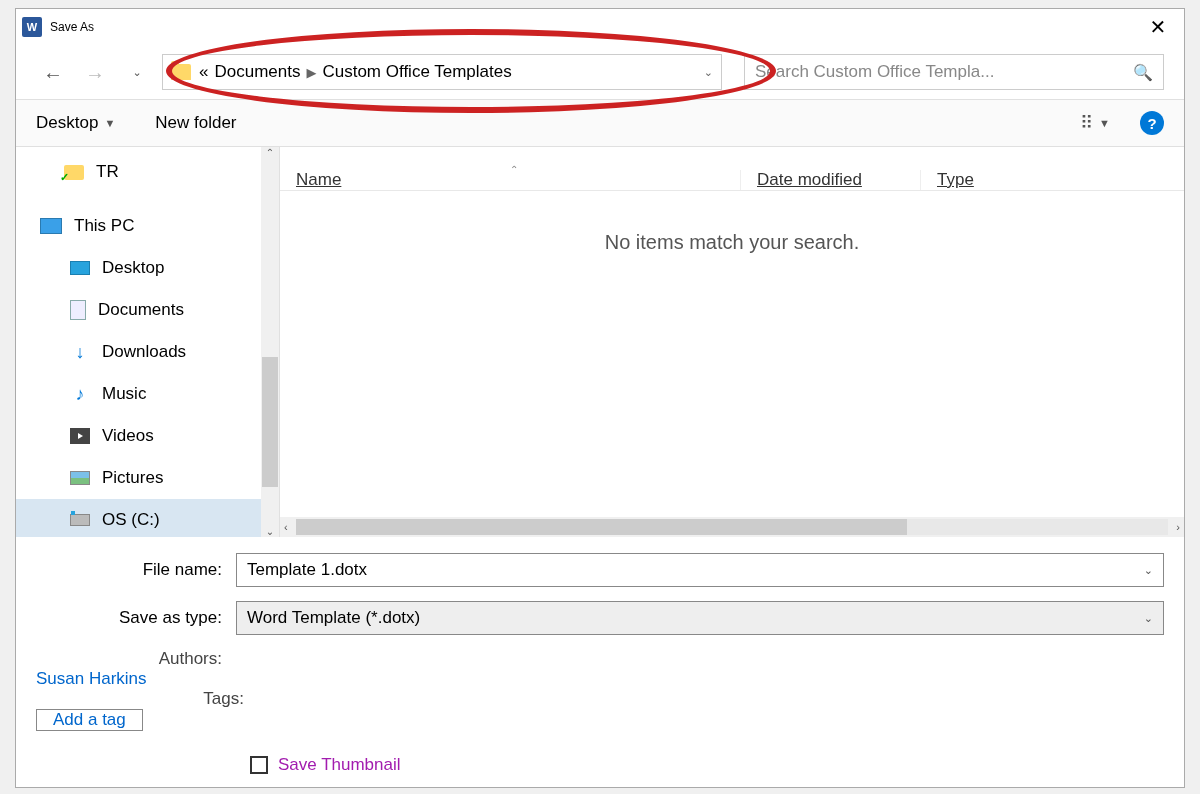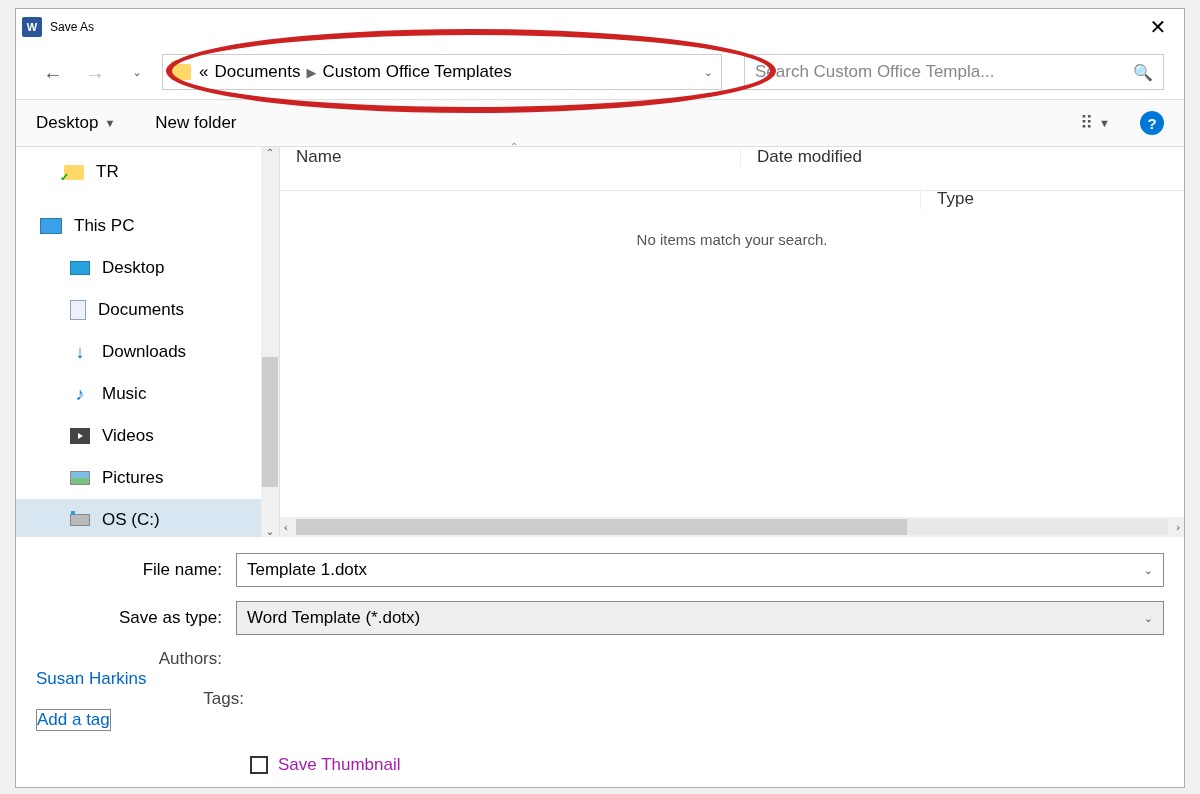--- a/index.html
+++ b/index.html
@@ -42,41 +42,41 @@
 .ic-desktop { width: 20px; height: 14px; background: #27a3dd; border: 1px solid #1a7fb0; }
 .ic-doc { width: 16px; height: 20px; border: 1px solid #8aa; background: #eef; }
 .ic-down { color: #0078d7; font-size: 18px; font-weight: bold; }
 .ic-music { color: #0078d7; font-size: 18px; }
 .ic-pic { width: 20px; height: 14px; background: linear-gradient(#7bc0e8 50%, #7ac080 50%); border: 1px solid #888; }
 .ic-vid { width: 20px; height: 16px; background: #444; display:flex; align-items:center; justify-content:center;}
 .ic-vid::after{content:""; width:0; height:0; border-left:5px solid #fff; border-top:3px solid transparent; border-bottom:3px solid transparent;}
 .ic-drive { width: 20px; height: 12px; background: #bbb; border: 1px solid #888; position: relative;}
 .ic-drive::before{content:""; position:absolute; top:-4px; left:0; width:4px; height:4px; background:#27a3dd;}
 .content { flex: 1; display: flex; flex-direction: column; }
-.col-headers { height: 44px; display: flex; align-items: flex-start; border-bottom: 1px solid #e8e8e8; font-size: 17px; color: #333; }
+.col-headers { height: 44px; display: flex; align-items: flex-end; border-bottom: 1px solid #e8e8e8; font-size: 17px; color: #333; text-decoration: underline; }
 .col-headers .col { padding: 0 16px; }
 .col-name { flex: 0 0 460px; position: relative; }
 .col-name .sort { position: absolute; left: 50%; top: -6px; font-size: 10px; color: #888;}
 .col-date { flex: 0 0 180px; border-left: 1px solid #eee; }
 .col-type { flex: 1; border-left: 1px solid #eee; margin-top: 42px; }
-.empty-msg { text-align: center; font-size: 15px; color: #555; margin-top: 40px; }
+.empty-msg { text-align: center; font-size: 20px; color: #555; margin-top: 40px; }
 .hscroll { height: 20px; background: #f0f0f0; display: flex; align-items: center; font-size: 11px; color: #555; }
 .hscroll .track { flex: 1; height: 16px; background: #e8e8e8; margin: 0 4px; position: relative;}
 .hscroll .track .th { position:absolute; left:0; width:70%; height:100%; background:#ccc;}
 .bottom { padding: 16px 20px 6px 20px; font-size: 17px; }
 .form-row { display: flex; align-items: center; margin-bottom: 14px; }
 .form-label { width: 200px; text-align: right; padding-right: 14px; color: #000; }
 .form-field { flex: 1; height: 34px; border: 1px solid #888; display: flex; align-items: center; padding: 0 10px; background: #fff; }
 .form-field.combo { background: #eee; }
 .form-field .dd { margin-left: auto; font-size: 11px; color: #555; }
 .meta-row { display: flex; align-items: flex-start; margin-top: 6px; flex-direction: column; }
 .meta-label { width: 200px; text-align: right; padding-right: 14px; color: #444; }
 .meta-val { color: #0066cc; }
 .tags-label { margin-left: 160px; width: 60px; text-align: right; padding-right: 12px; color: #444; }
-.tags-field { flex: 1; height: 30px; border: 1px solid #888; padding: 0 0; display: flex; align-items: center; color: #0066cc; }
+.tags-field { flex: 1; height: 30px; border: 1px solid #888; padding: 0 16px; display: flex; align-items: center; color: #0066cc; }
 .thumb-row { display: flex; align-items: center; margin-top: 24px; padding-left: 214px; }
 .chk { width: 18px; height: 18px; border: 2px solid #333; margin-right: 10px; }
 .thumb-label { color: #a21caf; }
 </style>
 </head>
 <body>
 
 <div class="dialog">
 
   <div class="titlebar">

